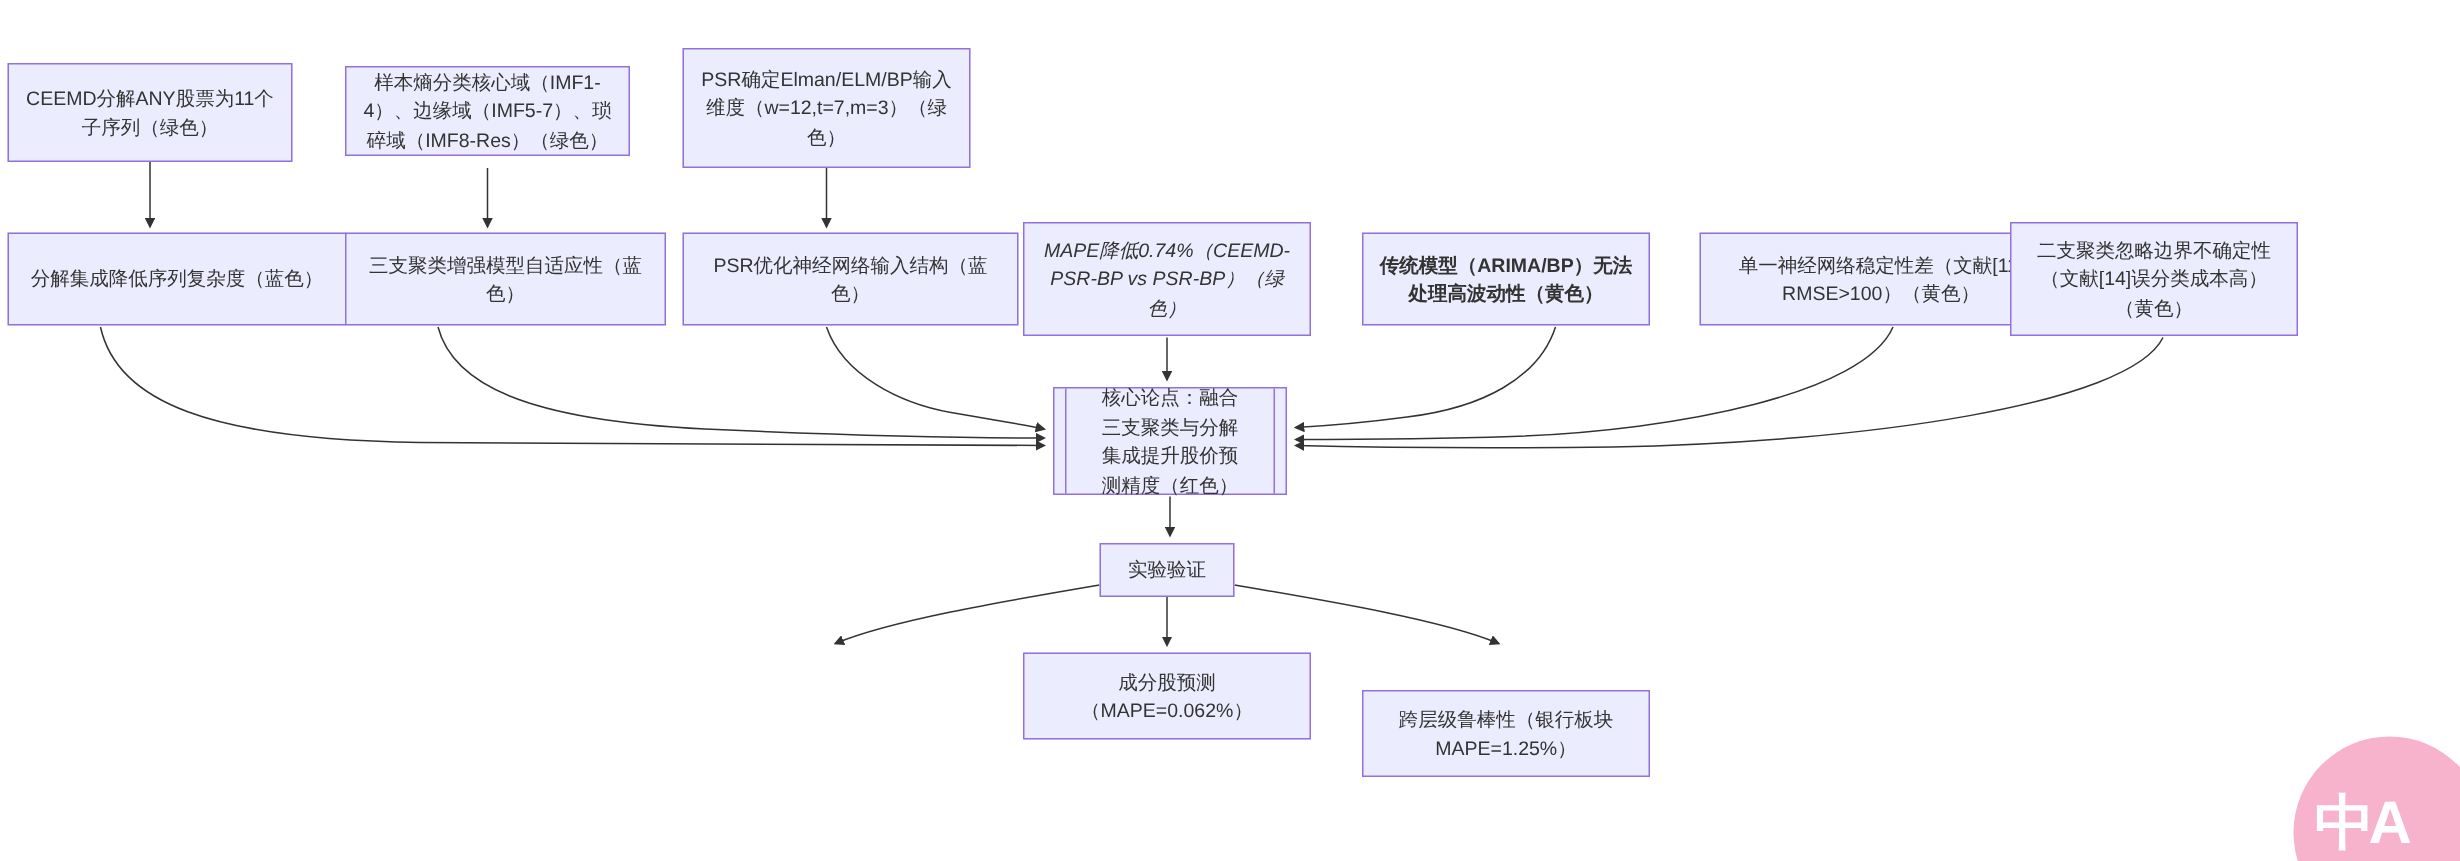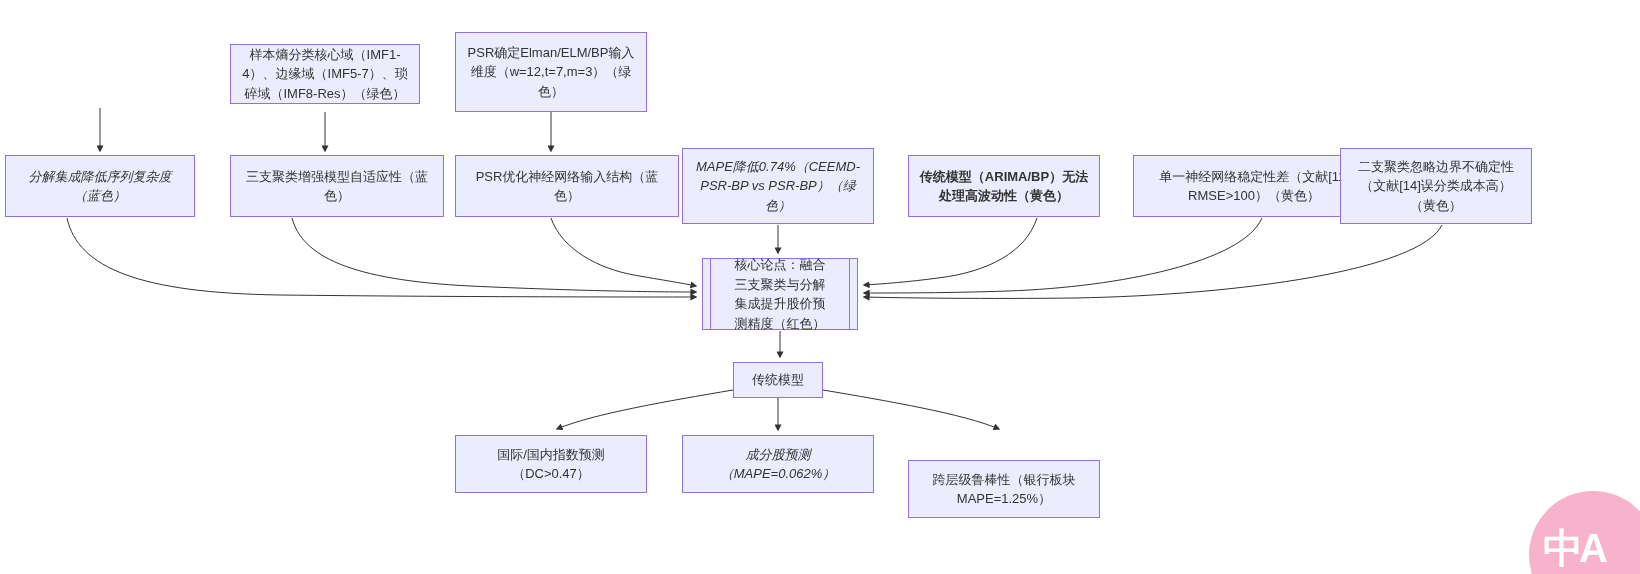--- a/index.html
+++ b/index.html
@@ -84,50 +84,50 @@
       <path d="M1037,218 C1026,252 988,272 938,278 C908,282 882,284 864,285" marker-end="url(#arrowhead)"></path>
       <path d="M1262,218 C1243,262 1120,287 1008,291 C948,293 898,293 864,293" marker-end="url(#arrowhead)"></path>
       <path d="M1442,225 C1420,270 1240,295 1075,298 C985,299 905,298 864,297" marker-end="url(#arrowhead)"></path>
       <path d="M780,331 L780,357" marker-end="url(#arrowhead)"></path>
       <path d="M733,390 C668,401 592,414 557,429" marker-end="url(#arrowhead)"></path>
       <path d="M778,398 L778,430" marker-end="url(#arrowhead)"></path>
       <path d="M823,390 C888,401 964,414 999,429" marker-end="url(#arrowhead)"></path>
     </g>
   </svg>
 
+  <div class="node" style="left:5px; top:42px; width:190px; height:66px;">CEEMD分解ANY股票为11个子序列（绿色）</div>
 
   <div class="node" style="left:230px; top:44px; width:190px; height:60px;">样本熵分类核心域（IMF1-4）、边缘域（IMF5-7）、琐碎域（IMF8-Res）（绿色）</div>
 
   <div class="node" style="left:455px; top:32px; width:192px; height:80px;text-align:center;">PSR确定Elman/ELM/BP输入维度（w=12,t=7,m=3）（绿色）</div>
 
-  <div class="node" style="left:5px; top:155px; width:190px; height:62px;font-style:italic;">分解集成降低序列复杂度（蓝色）</div>
+  <div class="node" style="left:5px; top:155px; width:226px; height:62px;">分解集成降低序列复杂度（蓝色）</div>
 
   <div class="node" style="left:230px; top:155px; width:214px; height:62px;">三支聚类增强模型自适应性（蓝色）</div>
 
   <div class="node" style="left:455px; top:155px; width:224px; height:62px;">PSR优化神经网络输入结构（蓝色）</div>
 
   <div class="node" style="left:682px; top:148px; width:192px; height:76px;font-style:italic;">MAPE降低0.74%（CEEMD-PSR-BP vs PSR-BP）（绿色）</div>
 
   <div class="node" style="left:908px; top:155px; width:192px; height:62px;font-weight:bold;">传统模型（ARIMA/BP）无法处理高波动性（黄色）</div>
 
   <div class="node" style="left:1133px; top:155px; width:232px; height:62px;padding-left:20px;">单一神经网络稳定性差（文献[11] RMSE&gt;100）（黄色）</div>
 
   <div class="node" style="left:1340px; top:148px; width:192px; height:76px;">二支聚类忽略边界不确定性（文献[14]误分类成本高）（黄色）</div>
 
   <div class="node" style="left:702px; top:258px; width:156px; height:72px; padding:4px 30px;">
     <span class="inner-line left"></span>
     <span>核心论点：融合三支聚类与分解集成提升股价预测精度（红色）</span>
     <span class="inner-line right"></span>
   </div>
 
-  <div class="node" style="left:733px; top:362px; width:90px; height:36px;">传统模型</div>
+  <div class="node" style="left:733px; top:362px; width:90px; height:36px;">实验验证</div>
 
-  <div class="node" style="left:455px; top:435px; width:192px; height:58px;">国际/国内指数预测（DC&gt;0.47）</div>
 
-  <div class="node" style="left:682px; top:435px; width:192px; height:58px;font-style:italic;">成分股预测（MAPE=0.062%）</div>
+  <div class="node" style="left:682px; top:435px; width:192px; height:58px;">成分股预测（MAPE=0.062%）</div>
 
   <div class="node" style="left:908px; top:435px; width:192px; height:58px;margin-top:25px;">跨层级鲁棒性（银行板块 MAPE=1.25%）</div>
 
   <div class="watermark" style="left:1529px; top:491px;">
     <span>中A</span>
   </div>
 
 </div>
 
 </body></html>

